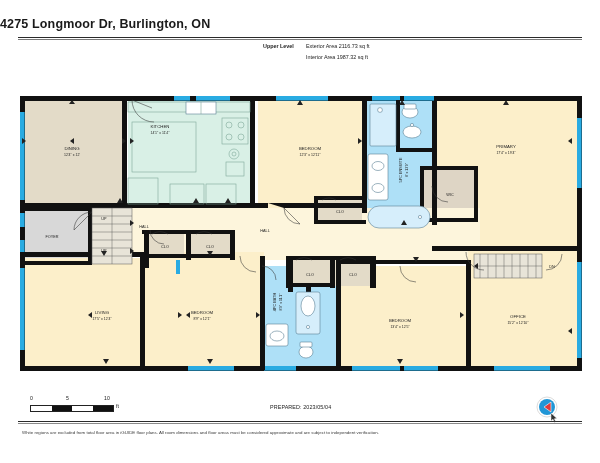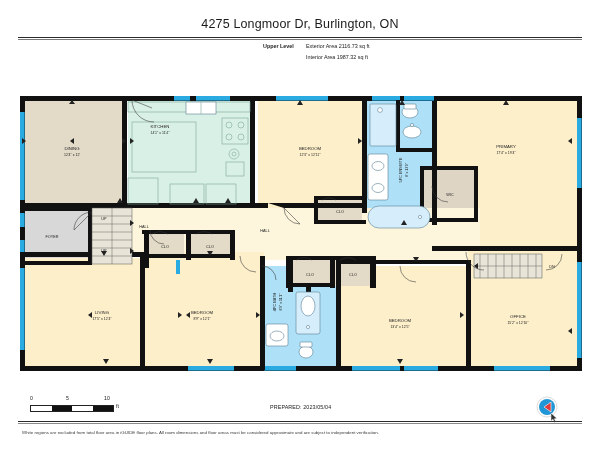--- a/index.html
+++ b/index.html
@@ -9,21 +9,21 @@
     font-family:"Liberation Sans", sans-serif;
     color:#1a1a1a;
     overflow:hidden;
     position:relative;
   }
   #page{position:relative;width:600px;height:463px;}
 
   
   .title{
     position:absolute;top:17px;left:0;width:600px;
-    text-align:center;font-size:12.5px;font-weight:normal;letter-spacing:.15px;
+    font-size:12.5px;font-weight:bold;letter-spacing:.15px;
   }
   .rule{position:absolute;left:18px;width:564px;height:1px;background:#2b2b2b;}
   .rule.top{top:37px;}
   .rule.mid{top:38.6px;height:.5px;background:#7a7a7a;}
   .rule.bottom{top:421px;background:#2b2b2b;}
   .rule.bottom2{top:422.6px;height:.5px;background:#8a8a8a;}
 
   .sub{position:absolute;font-size:5.4px;line-height:1;color:#222;}
   .sub.lvl{left:263px;top:44px;font-weight:bold;}
   .sub.ext{left:306px;top:44px;}

